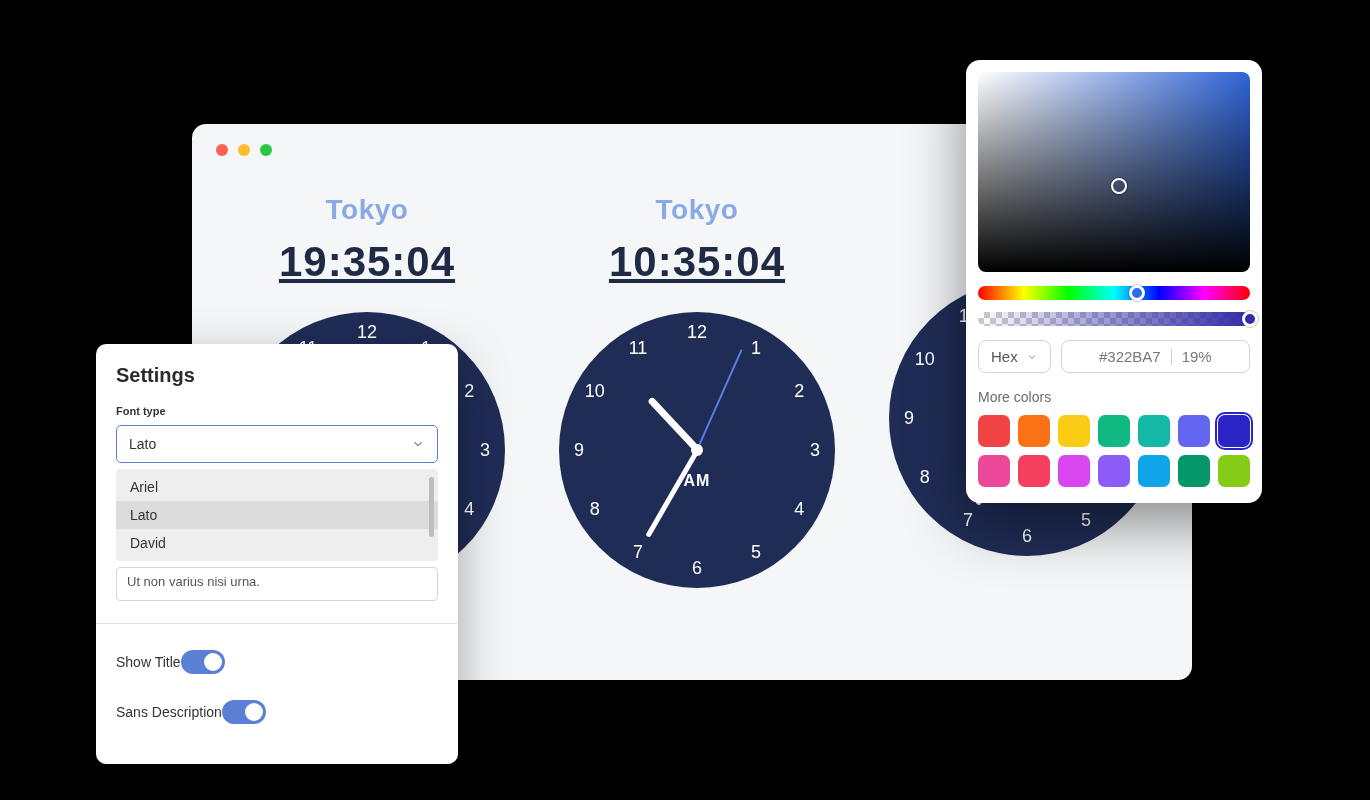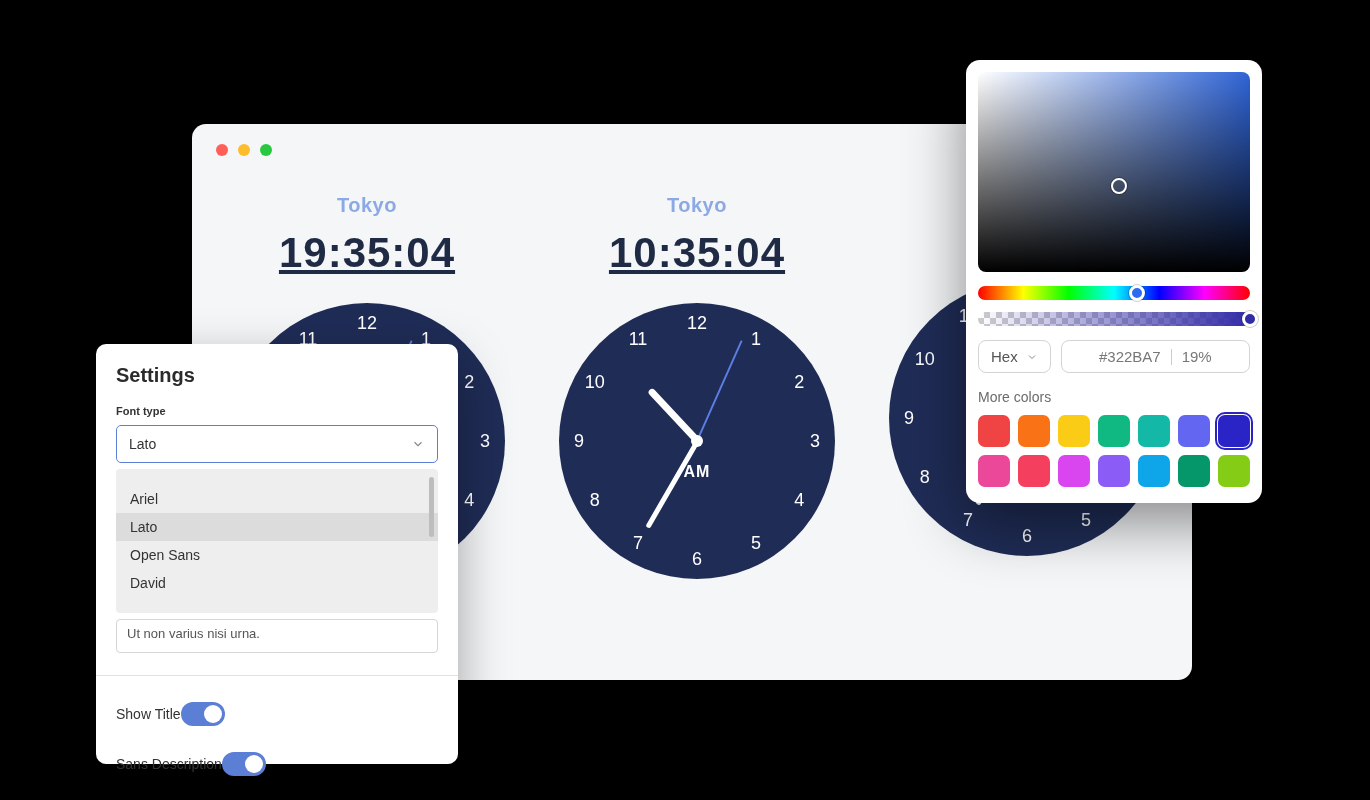--- a/index.html
+++ b/index.html
@@ -16,21 +16,21 @@
     background: #f5f6f8;
     border-radius: 14px;
     box-shadow: 0 20px 60px rgba(0,0,0,.35);
     overflow: hidden;
   }
   .traffic-lights { position: absolute; left: 24px; top: 20px; display: flex; gap: 10px; }
   .tl { width: 12px; height: 12px; border-radius: 50%; }
   .tl-red{background:#ff5f57}.tl-yellow{background:#ffbd2e}.tl-green{background:#28c840}
   .clocks-row { position:absolute; top:70px; left:0; right:0; display:flex; justify-content:space-around; padding:0 10px; }
   .city-col { width:330px; text-align:center; flex:0 0 auto; }
-  .city-name { font-size:20px; font-weight:600; color:#8aa9e5; letter-spacing:.5px; }
+  .city-name { font-size:28px; font-weight:600; color:#8aa9e5; letter-spacing:.5px; }
   .city-time { font-size:42px; font-weight:800; color:#1f2a44; margin-top:12px; letter-spacing:1px;text-decoration:underline; }
   .clock-wrap { display:flex; justify-content:center; margin-top:26px; }
   .clock { position:relative; width:276px; height:276px; border-radius:50%; background:#1f2c56; }
   .clock .num { position:absolute; color:#fff; font-size:18px; font-weight:500; width:24px; text-align:center; transform:translate(-50%,-50%); }
   .clock .ampm { position:absolute; left:50%; top:58%; transform:translateX(-50%); color:#fff; font-weight:700; font-size:16px; letter-spacing:1px;text-align:center; }
   .hand { position:absolute; left:50%; top:50%; background:#fff; transform-origin:50% 100%; border-radius:4px; }
   .hand-hour { width:7px; height:70px; margin-left:-3.5px; margin-top:-70px; }
   .hand-min  { width:5px; height:100px; margin-left:-2.5px; margin-top:-100px; }
   .hand-sec  { width:2px; height:110px; margin-left:-1px; margin-top:-110px; background:#5a7de0; }
   .pivot { position:absolute; left:50%; top:50%; width:12px; height:12px; margin:-6px 0 0 -6px; background:#fff; border-radius:50%; }
@@ -49,21 +49,21 @@
   .select {
     position:relative; width:100%; height:38px;
     border:1.5px solid #5c7fd6; border-radius:5px;
     padding:0 12px; display:flex; align-items:center;
     font-size:14px; color:#333; justify-content:space-between;
     cursor:pointer;
   }
   .select svg { width:14px; height:14px; stroke:#888; }
   .dropdown {
     margin-top:6px; background:#eee; border-radius:4px;
-    padding:16px 0; position:relative;
+    padding:4px 0; position:relative;
   }
   .dropdown-scroll {
     position:absolute; right:4px; top:8px; width:5px; height:60px;
     background:#bdbdbd; border-radius:3px;
   }
   .opt { padding:6px 14px; font-size:14px; color:#333; cursor:pointer; }
   .opt.selected { background:#dcdcdc; }
   .textarea {
     margin-top:6px; width:100%; height:34px;
     border:1px solid #d6d6d6; border-radius:4px;
@@ -216,21 +216,20 @@
   <div class="select">
     <span>Lato</span>
     <svg viewBox="0 0 24 24" fill="none" stroke-width="2">
         <polyline points="6 9 12 15 18 9"></polyline>
       </svg>
   </div>
   <div class="dropdown" id="font-dropdown">
     <div class="dropdown-scroll"></div>
   <div class="opt">Ariel</div>
       <div class="opt selected">Lato</div>
-      <div class="opt">Open Sans</div>
       <div class="opt">David</div>
     </div>
   <textarea class="textarea" style="">Ut non varius nisi urna.</textarea>
   <div class="divider"></div>
   <div id="toggles">
       <div class="toggle-row">
         <span>Show Title</span>
         <div class="toggle">
           <div class="knob"></div>
         </div>

